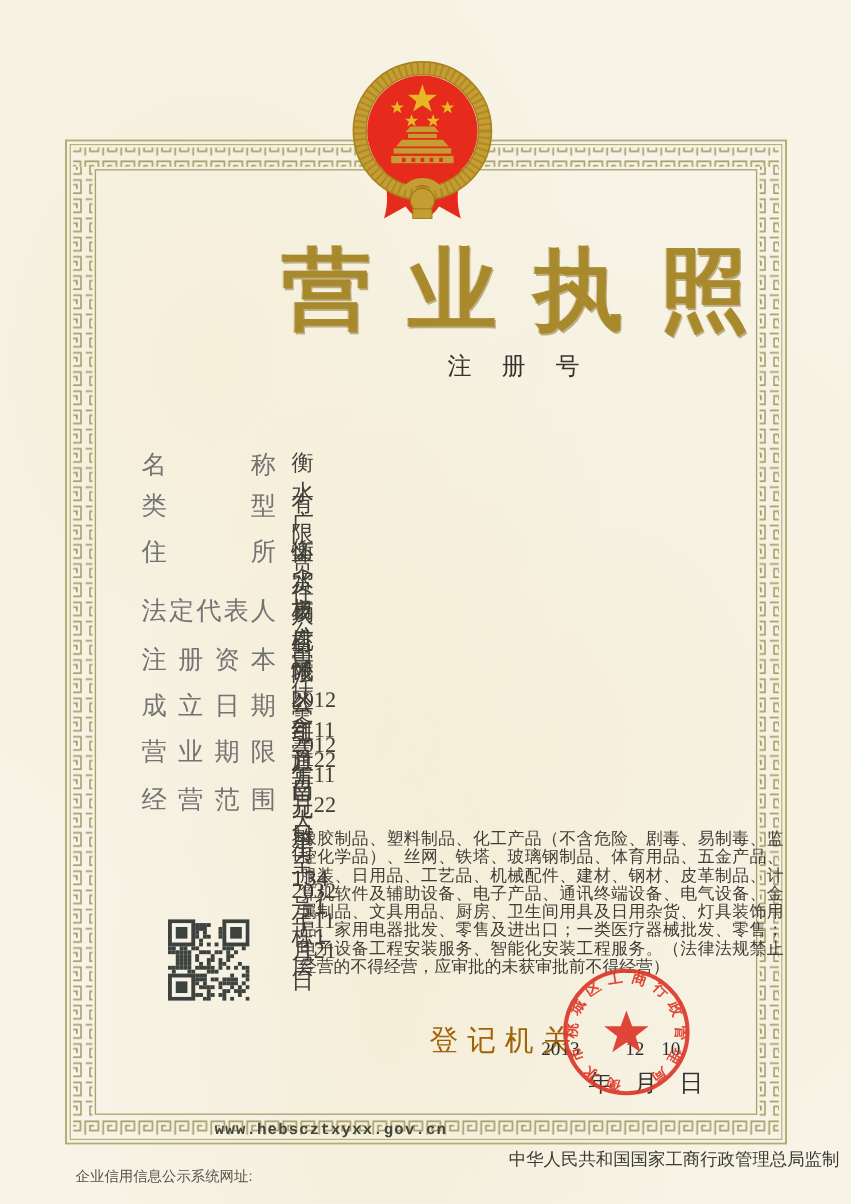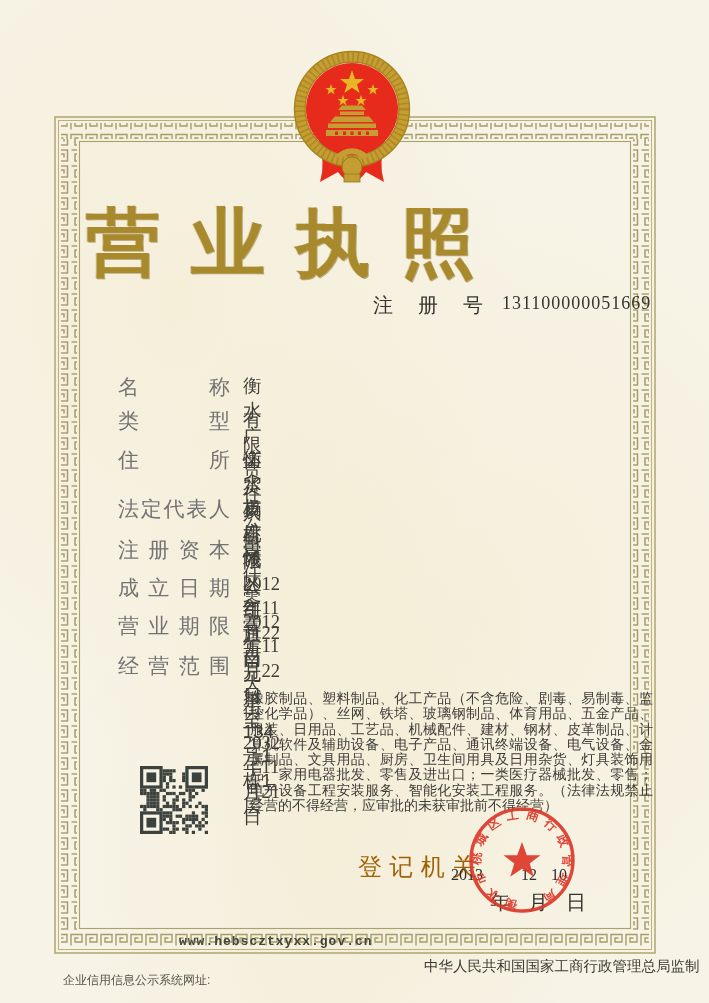--- a/index.html
+++ b/index.html
@@ -12,21 +12,21 @@
       radial-gradient(ellipse at 45% 85%, rgba(232,218,165,.18), transparent 45%),
       #f7f3e6;
   }
   .abs{position:absolute;}
   
   #frame{left:54px;top:116px;}
   
   #emblem{left:288px;top:50px;}
   
   #title{
-    left:55px;top:200px;width:600px;text-align:left;
+    left:55px;top:200px;width:600px;text-align:right;
     font-size:74px;font-weight:900;letter-spacing:31px;text-indent:31px;
     color:#a8892b;line-height:86px;
     text-shadow:1px 1px 0 rgba(120,90,20,.45), -1px 0 0 rgba(160,125,35,.35);
     font-family:"Liberation Serif",serif;
   }
   
   #reg-row{left:0;top:292px;width:709px;height:28px;margin-left:42px;}
   #reg-label{left:331px;top:0;width:110px;display:inline-block;
     font-size:20px;color:#34332f;text-align:justify;text-align-last:justify;}
   #reg-number{left:460px;top:1px;font-size:18px;letter-spacing:1px;color:#35342f;
@@ -122,21 +122,20 @@
     <circle cx="64" cy="117" r="10" fill="#c49d33" stroke="#9c7a18" stroke-width="1"></circle>
     <path d="M50 108 A18 18 0 0 1 78 108" fill="none" stroke="#c49d33" stroke-width="6"></path>
     <rect x="56" y="124" width="16" height="8" fill="#c49d33" stroke="#9c7a18" stroke-width="0.8"></rect>
   </g>
 </svg>
 
 <div id="title" class="abs">营业执照</div>
 
 <div id="reg-row" class="abs">
   <span id="reg-label" class="abs">注册号</span>
-  <span id="reg-number" class="abs">131100000051669</span>
 </div>
 
 <div class="abs" style="top:373px;">
   <span class="abs field-label">名称</span>
   <span class="abs field-value">衡水广怀贸易有限公司</span>
 </div>
 <div class="abs" style="top:407px;">
   <span class="abs field-label">类型</span>
   <span class="abs field-value">有限责任公司</span>
 </div>

